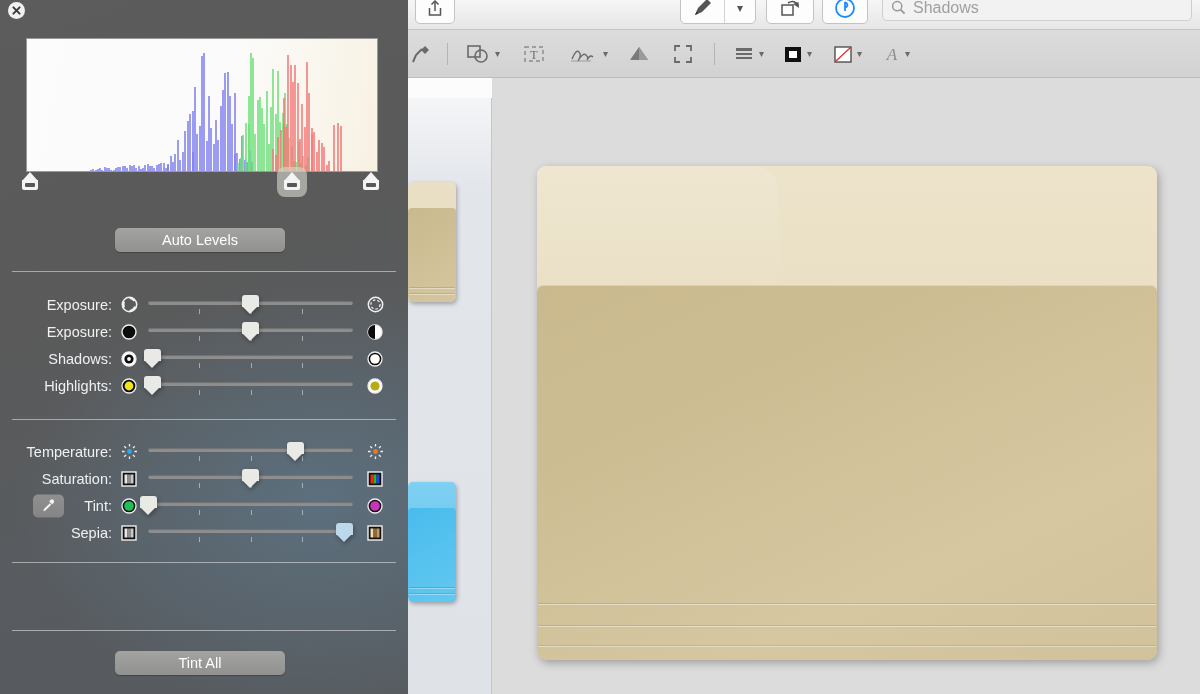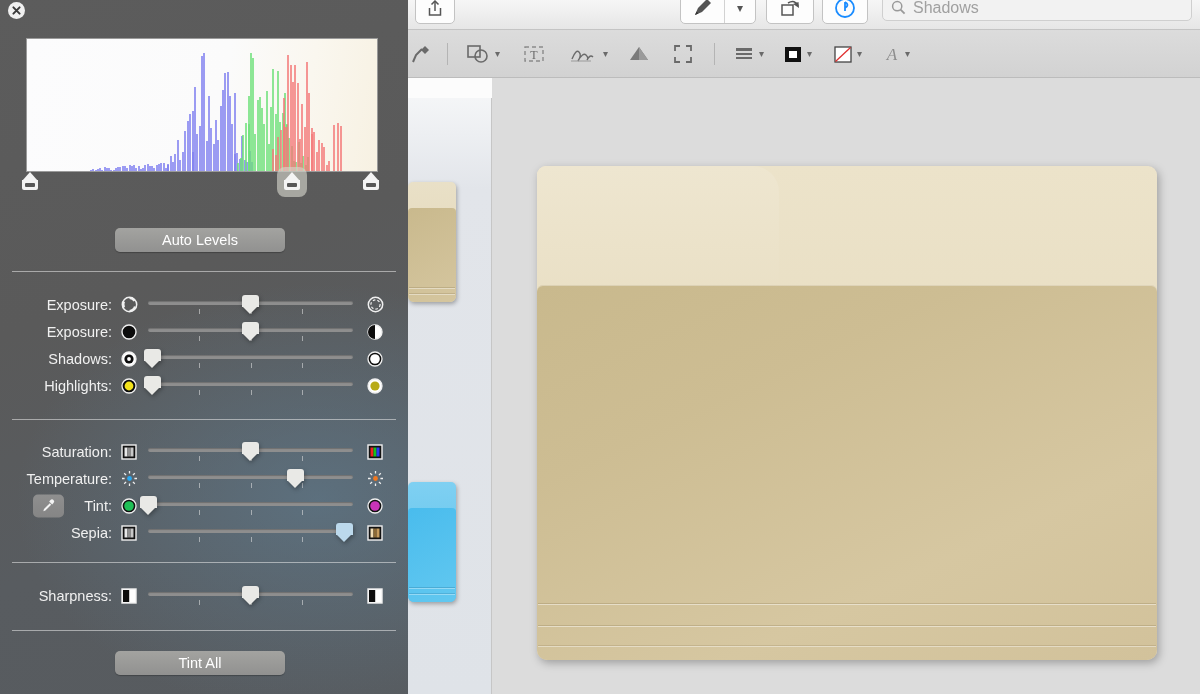--- a/index.html
+++ b/index.html
@@ -661,20 +661,49 @@
           <div class="ic-right">
             <svg width="16" height="16" viewBox="0 0 16 16">
               <circle cx="8" cy="8" r="7" fill="#fff" stroke="#f0f0f0" stroke-width="1.3"></circle>
               <circle cx="8" cy="8" r="4.6" fill="#b8ab18"></circle>
             </svg>
           </div>
         </div>
       </div>
     <div class="rows" id="group-color" style="top:438px;">
         <div class="row">
+          <div class="label">Temperature:</div>
+          <div class="ic-left">
+            <svg width="17" height="17" viewBox="0 0 17 17">
+              <g stroke="#f0f0f0" stroke-width="1.3">
+                <path d="M8.5 1 v2.6 M8.5 13.4 v2.6 M1 8.5 h2.6 M13.4 8.5 H16 M3.2 3.2 l1.9 1.9 M11.9 11.9 l1.9 1.9 M13.8 3.2 l-1.9 1.9 M5.1 11.9 l-1.9 1.9"></path>
+              </g>
+              <circle cx="8.5" cy="8.5" r="2.4" fill="#2aa8f0"></circle>
+            </svg>
+          </div>
+          <div class="slider">
+            <div class="track"></div>
+            <div class="tick" style="left:25%"></div>
+            <div class="tick" style="left:50%"></div>
+            <div class="tick" style="left:75%"></div>
+            <div class="thumb" style="left:147.6px">
+              <div class="head"></div>
+              <div class="point"></div>
+            </div>
+          </div>
+          <div class="ic-right">
+            <svg width="17" height="17" viewBox="0 0 17 17">
+              <g stroke="#f0f0f0" stroke-width="1.3">
+                <path d="M8.5 1 v2.6 M8.5 13.4 v2.6 M1 8.5 h2.6 M13.4 8.5 H16 M3.2 3.2 l1.9 1.9 M11.9 11.9 l1.9 1.9 M13.8 3.2 l-1.9 1.9 M5.1 11.9 l-1.9 1.9"></path>
+              </g>
+              <circle cx="8.5" cy="8.5" r="2.4" fill="#f07820"></circle>
+            </svg>
+          </div>
+        </div>
+        <div class="row">
           <div class="label">Saturation:</div>
           <div class="ic-left">
             <svg width="16" height="16" viewBox="0 0 16 16">
               <rect x="1" y="1" width="14" height="14" fill="#111" stroke="#f0f0f0" stroke-width="1.4"></rect>
               <rect x="3.5" y="3.5" width="3" height="9" fill="#e8e8e8"></rect>
               <rect x="6.5" y="3.5" width="3" height="9" fill="#8e8e8e"></rect>
               <rect x="9.5" y="3.5" width="3" height="9" fill="#c8c8c8"></rect>
             </svg>
           </div>
           <div class="slider">
@@ -690,49 +719,20 @@
           <div class="ic-right">
             <svg width="16" height="16" viewBox="0 0 16 16">
               <rect x="1" y="1" width="14" height="14" fill="#111" stroke="#f0f0f0" stroke-width="1.4"></rect>
               <rect x="3.5" y="3.5" width="3" height="9" fill="#f02222"></rect>
               <rect x="6.5" y="3.5" width="3" height="9" fill="#16c21c"></rect>
               <rect x="9.5" y="3.5" width="3" height="9" fill="#2a3cf0"></rect>
             </svg>
           </div>
         </div>
         <div class="row">
-          <div class="label">Temperature:</div>
-          <div class="ic-left">
-            <svg width="17" height="17" viewBox="0 0 17 17">
-              <g stroke="#f0f0f0" stroke-width="1.3">
-                <path d="M8.5 1 v2.6 M8.5 13.4 v2.6 M1 8.5 h2.6 M13.4 8.5 H16 M3.2 3.2 l1.9 1.9 M11.9 11.9 l1.9 1.9 M13.8 3.2 l-1.9 1.9 M5.1 11.9 l-1.9 1.9"></path>
-              </g>
-              <circle cx="8.5" cy="8.5" r="2.4" fill="#2aa8f0"></circle>
-            </svg>
-          </div>
-          <div class="slider">
-            <div class="track"></div>
-            <div class="tick" style="left:25%"></div>
-            <div class="tick" style="left:50%"></div>
-            <div class="tick" style="left:75%"></div>
-            <div class="thumb" style="left:147.6px">
-              <div class="head"></div>
-              <div class="point"></div>
-            </div>
-          </div>
-          <div class="ic-right">
-            <svg width="17" height="17" viewBox="0 0 17 17">
-              <g stroke="#f0f0f0" stroke-width="1.3">
-                <path d="M8.5 1 v2.6 M8.5 13.4 v2.6 M1 8.5 h2.6 M13.4 8.5 H16 M3.2 3.2 l1.9 1.9 M11.9 11.9 l1.9 1.9 M13.8 3.2 l-1.9 1.9 M5.1 11.9 l-1.9 1.9"></path>
-              </g>
-              <circle cx="8.5" cy="8.5" r="2.4" fill="#f07820"></circle>
-            </svg>
-          </div>
-        </div>
-        <div class="row">
           <div class="eyedropper">
             <svg width="17" height="17" viewBox="0 0 17 17">
               <path d="M10.5 2.6 a2.1 2.1 0 0 1 3 3 l-1.3 1.3 -3-3 Z" fill="#f4f4f4"></path>
               <path d="M11.2 7.2 L5.4 13 l-2.1 .7 .7-2.1 5.8-5.8 Z" fill="#f4f4f4"></path>
             </svg>
           </div>
           <div class="label">Tint:</div>
           <div class="ic-left">
             <svg width="16" height="16" viewBox="0 0 16 16">
               <circle cx="8" cy="8" r="7" fill="#111" stroke="#f0f0f0" stroke-width="1.3"></circle>
@@ -779,43 +779,16 @@
           <div class="ic-right">
             <svg width="16" height="16" viewBox="0 0 16 16">
               <rect x="1" y="1" width="14" height="14" fill="#111" stroke="#f0f0f0" stroke-width="1.4"></rect>
               <rect x="3.5" y="3.5" width="3" height="9" fill="#f0dcb4"></rect>
               <rect x="6.5" y="3.5" width="3" height="9" fill="#8c6a36"></rect>
               <rect x="9.5" y="3.5" width="3" height="9" fill="#c49a5c"></rect>
             </svg>
           </div>
         </div>
       </div>
-    <div class="rows" id="group-sharp" style="top:582px;">
-        <div class="row">
-          <div class="label">Sharpness:</div>
-          <div class="ic-left">
-            <svg width="16" height="16" viewBox="0 0 16 16">
-              <rect x="1" y="1" width="14" height="14" fill="#fff" stroke="#f0f0f0" stroke-width="1.4"></rect>
-              <rect x="2" y="2" width="6.2" height="12" fill="#0c0c0c"></rect>
-            </svg>
-          </div>
-          <div class="slider">
-            <div class="track"></div>
-            <div class="tick" style="left:25%"></div>
-            <div class="tick" style="left:50%"></div>
-            <div class="tick" style="left:75%"></div>
-            <div class="thumb" style="left:102.5px">
-              <div class="head"></div>
-              <div class="point"></div>
-            </div>
-          </div>
-          <div class="ic-right">
-            <svg width="16" height="16" viewBox="0 0 16 16">
-              <rect x="1" y="1" width="14" height="14" fill="#fff" stroke="#f0f0f0" stroke-width="1.4"></rect>
-              <rect x="2" y="2" width="6.2" height="12" fill="#0c0c0c"></rect>
-            </svg>
-          </div>
-        </div>
-      </div>
 
     <button class="reset-all">Tint All</button>
   </div>
 </div>
 
 </body></html>

